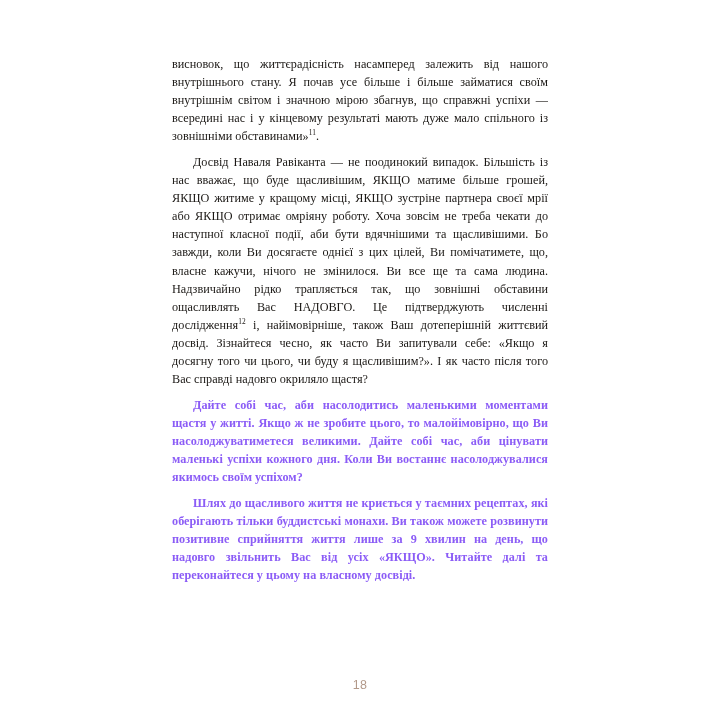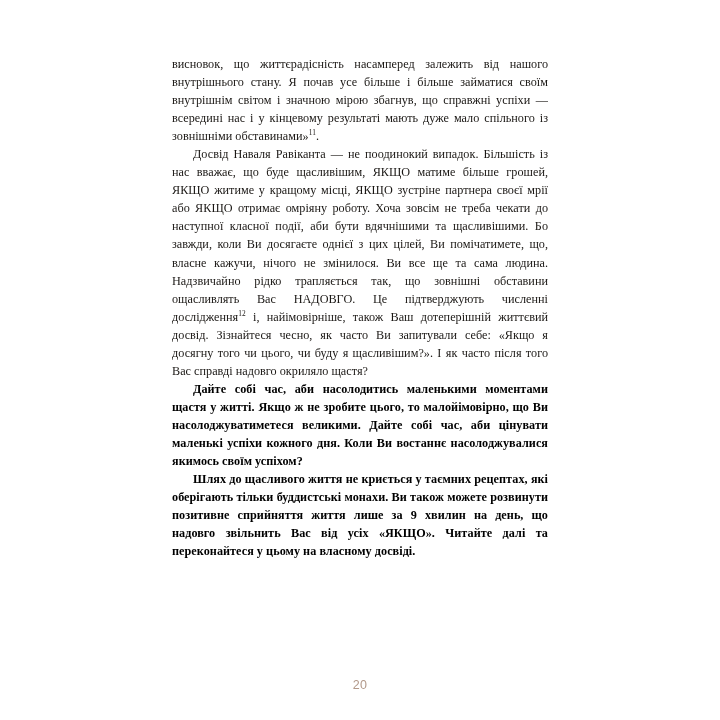--- a/index.html
+++ b/index.html
@@ -31,28 +31,28 @@
     margin: 0;
     font-size: 12.2px;
     line-height: 18.05px;
     color: #1a1714;
     text-align: justify;
     text-justify: inter-word;
     hyphens: manual;
     letter-spacing: 0.02px;
   }
   .para + .para {
-    margin-top: 0;
+    margin-top: 8px;
   }
   .para.indent {
     text-indent: 21px;
   }
   .para.bold {
     font-weight: 700;
-    color: #000000;
+    color: #8b5cf6;
     letter-spacing: 0.04px;
   }
   sup.fn {
     font-size: 7.4px;
     line-height: 0;
     vertical-align: super;
     font-weight: normal;
     letter-spacing: 0.1px;
   }
   .page-number {
@@ -77,15 +77,15 @@
     <p class="para"><span>висновок, що життєрадісність насамперед залежить від нашого внутрішнього стану. Я почав усе більше і більше займатися своїм внутрішнім світом і значною мірою збагнув, що справжні успіхи — всередині нас і у кінцевому результаті мають дуже мало спільного із зовнішніми обставинами»</span><sup class="fn">11</sup><span>.</span></p>
 
     <p class="para indent"><span>Досвід Наваля Равіканта — не поодинокий випадок. Більшість із нас вважає, що буде щасливішим, ЯКЩО матиме більше грошей, ЯКЩО житиме у кращому місці, ЯКЩО зустріне партнера своєї мрії або ЯКЩО отримає омріяну роботу. Хоча зовсім не треба чекати до наступної класної події, аби бути вдячнішими та щасливішими. Бо завжди, коли Ви досягаєте однієї з цих цілей, Ви помічатимете, що, власне кажучи, нічого не змінилося. Ви все ще та сама людина. Надзвичайно рідко трапляється так, що зовнішні обставини ощасливлять Вас НАДОВГО. Це підтверджують численні дослідження</span><sup class="fn">12</sup><span> і, найімовірніше, також Ваш дотеперішній життєвий досвід. Зізнайтеся чесно, як часто Ви запитували себе: «Якщо я досягну того чи цього, чи буду я щасливішим?». І як часто після того Вас справді надовго окриляло щастя?</span></p>
 
     <p class="para indent bold"><span>Дайте собі час, аби насолодитись маленькими моментами щастя у житті. Якщо ж не зробите цього, то малойімовірно, що Ви насолоджуватиметеся великими. Дайте собі час, аби цінувати маленькі успіхи кожного дня. Коли Ви востаннє насолоджувалися якимось своїм успіхом?</span></p>
 
     <p class="para indent bold"><span>Шлях до щасливого життя не криється у таємних рецептах, які оберігають тільки буддистські монахи. Ви також можете розвинути позитивне сприйняття життя лише за 9 хвилин на день, що надовго звільнить Вас від усіх «ЯКЩО». Читайте далі та переконайтеся у цьому на власному досвіді.</span></p>
 
   </div>
 
-  <div class="page-number">20</div>
+  <div class="page-number">18</div>
 
 </div>
 
 </body></html>

